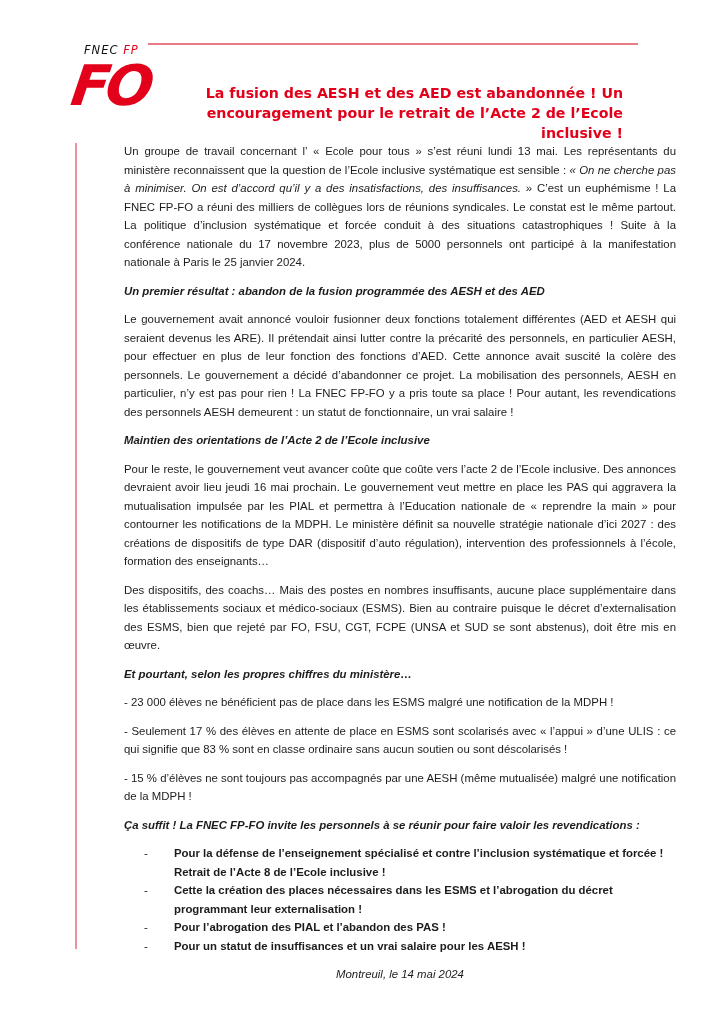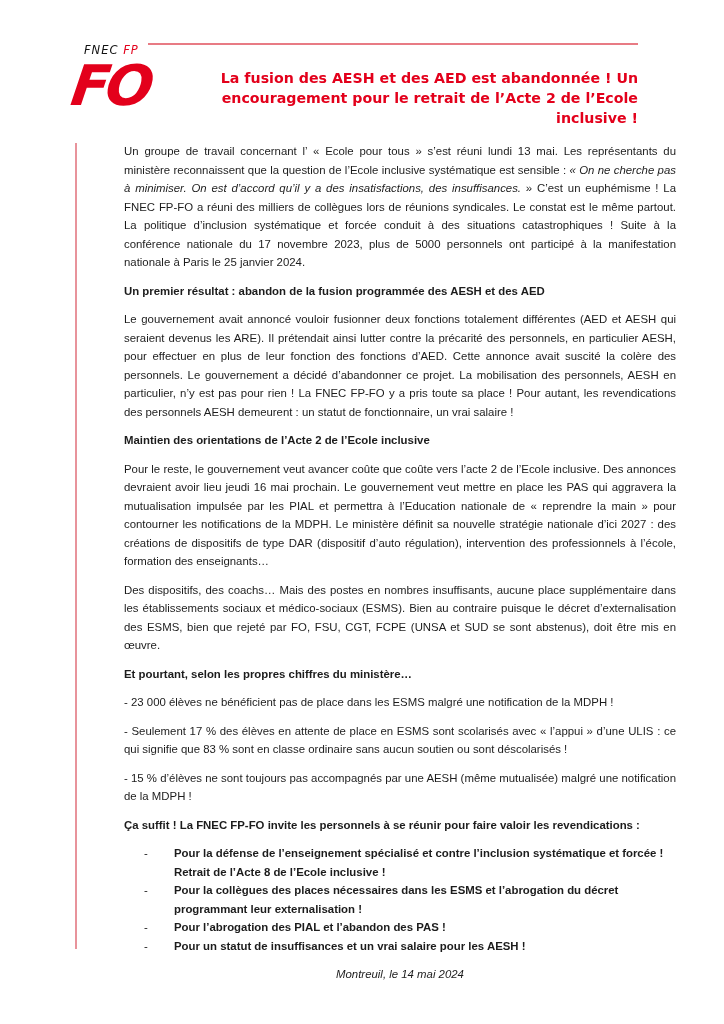--- a/index.html
+++ b/index.html
@@ -22,21 +22,21 @@
              color: #e3001b; font-family: "DejaVu Sans", sans-serif; font-weight: bold;
              font-size: 14.2px; line-height: 20px; }
 
     .left-rule { position: absolute; left: 75px; top: 143px; width: 1.5px; height: 806px;
                  background: #e8939b; }
 
     .content { position: absolute; left: 86px; top: 142px; width: 552px;
                font-family: "Liberation Sans", sans-serif; font-size: 11.4px; line-height: 18.5px;
                color: #1c1c1c; margin-left: 38px; }
     .content p { margin: 0 0 10px 0; text-align: justify; }
-    .content .heading { font-weight: bold; margin: 0 0 10px 0; }
+    .content .heading { font-weight: bold; margin: 0 0 10px 0; font-style: italic; }
     .content em { font-style: italic; }
 
     .demands { list-style: none; margin: 0; padding: 0 0 0 20px; font-weight: bold; }
     .demands li { position: relative; padding-left: 30px; margin: 0; line-height: 18.5px; }
     .demands li .dash { position: absolute; left: 0; top: 0; font-weight: normal; }
 
     .signoff { text-align: center; font-style: italic; margin-top: 10px; }
   </style>
 </head>
 <body>
@@ -44,21 +44,21 @@
 <div class="logo">
   <div class="logo-top">
     <span class="logo-fnec">FNEC</span>
     <span class="logo-fp">FP</span>
   </div>
   <div class="logo-fo">FO</div>
 </div>
 
 <div class="header-rule"></div>
 
-<h1 class="title" style="margin:0;">
+<h1 class="title" style="margin:15px;">
   <span>La fusion des AESH et des AED est abandonnée ! Un</span><br>
   <span>encouragement pour le retrait de l’Acte 2 de l’Ecole inclusive !</span>
 </h1>
 
 <div class="left-rule"></div>
 
 <div class="content">
   <p><span>Un groupe de travail concernant l’ « Ecole pour tous » s’est réuni lundi 13 mai. Les représentants du ministère reconnaissent que la question de l’Ecole inclusive systématique est sensible : </span><em>« On ne cherche pas à minimiser. On est d’accord qu’il y a des insatisfactions, des insuffisances.</em><span> » C’est un euphémisme ! La FNEC FP-FO a réuni des milliers de collègues lors de réunions syndicales. Le constat est le même partout. La politique d’inclusion systématique et forcée conduit à des situations catastrophiques ! Suite à la conférence nationale du 17 novembre 2023, plus de 5000 personnels ont participé à la manifestation nationale à Paris le 25 janvier 2024.</span></p>
 
   <div class="heading">Un premier résultat : abandon de la fusion programmée des AESH et des AED</div>
@@ -69,19 +69,19 @@
   <p>Des dispositifs, des coachs… Mais des postes en nombres insuffisants, aucune place supplémentaire dans les établissements sociaux et médico-sociaux (ESMS). Bien au contraire puisque le décret d’externalisation des ESMS, bien que rejeté par FO, FSU, CGT, FCPE (UNSA et SUD se sont abstenus), doit être mis en œuvre.</p>
 
   <div class="heading">Et pourtant, selon les propres chiffres du ministère…</div>
   <p>- 23 000 élèves ne bénéficient pas de place dans les ESMS malgré une notification de la MDPH !</p>
   <p>- Seulement 17 % des élèves en attente de place en ESMS sont scolarisés avec « l’appui » d’une ULIS : ce qui signifie que 83 % sont en classe ordinaire sans aucun soutien ou sont déscolarisés !</p>
   <p>- 15 % d’élèves ne sont toujours pas accompagnés par une AESH (même mutualisée) malgré une notification de la MDPH !</p>
 
   <div class="heading">Ça suffit ! La FNEC FP-FO invite les personnels à se réunir pour faire valoir les revendications :</div>
   <ul class="demands">
     <li><span class="dash">-</span><span>Pour la défense de l’enseignement spécialisé et contre l’inclusion systématique et forcée ! Retrait de l’Acte 8 de l’Ecole inclusive !</span></li>
-    <li><span class="dash">-</span><span>Pour la collègues des places nécessaires dans les ESMS et l’abrogation du décret programmant leur externalisation !</span></li>
+    <li><span class="dash">-</span><span>Cette la création des places nécessaires dans les ESMS et l’abrogation du décret programmant leur externalisation !</span></li>
     <li><span class="dash">-</span><span>Pour l’abrogation des PIAL et l’abandon des PAS !</span></li>
     <li><span class="dash">-</span><span>Pour un statut de insuffisances et un vrai salaire pour les AESH !</span></li>
   </ul>
 
   <div class="signoff">Montreuil, le 14 mai 2024</div>
 </div>
 
 </body></html>

